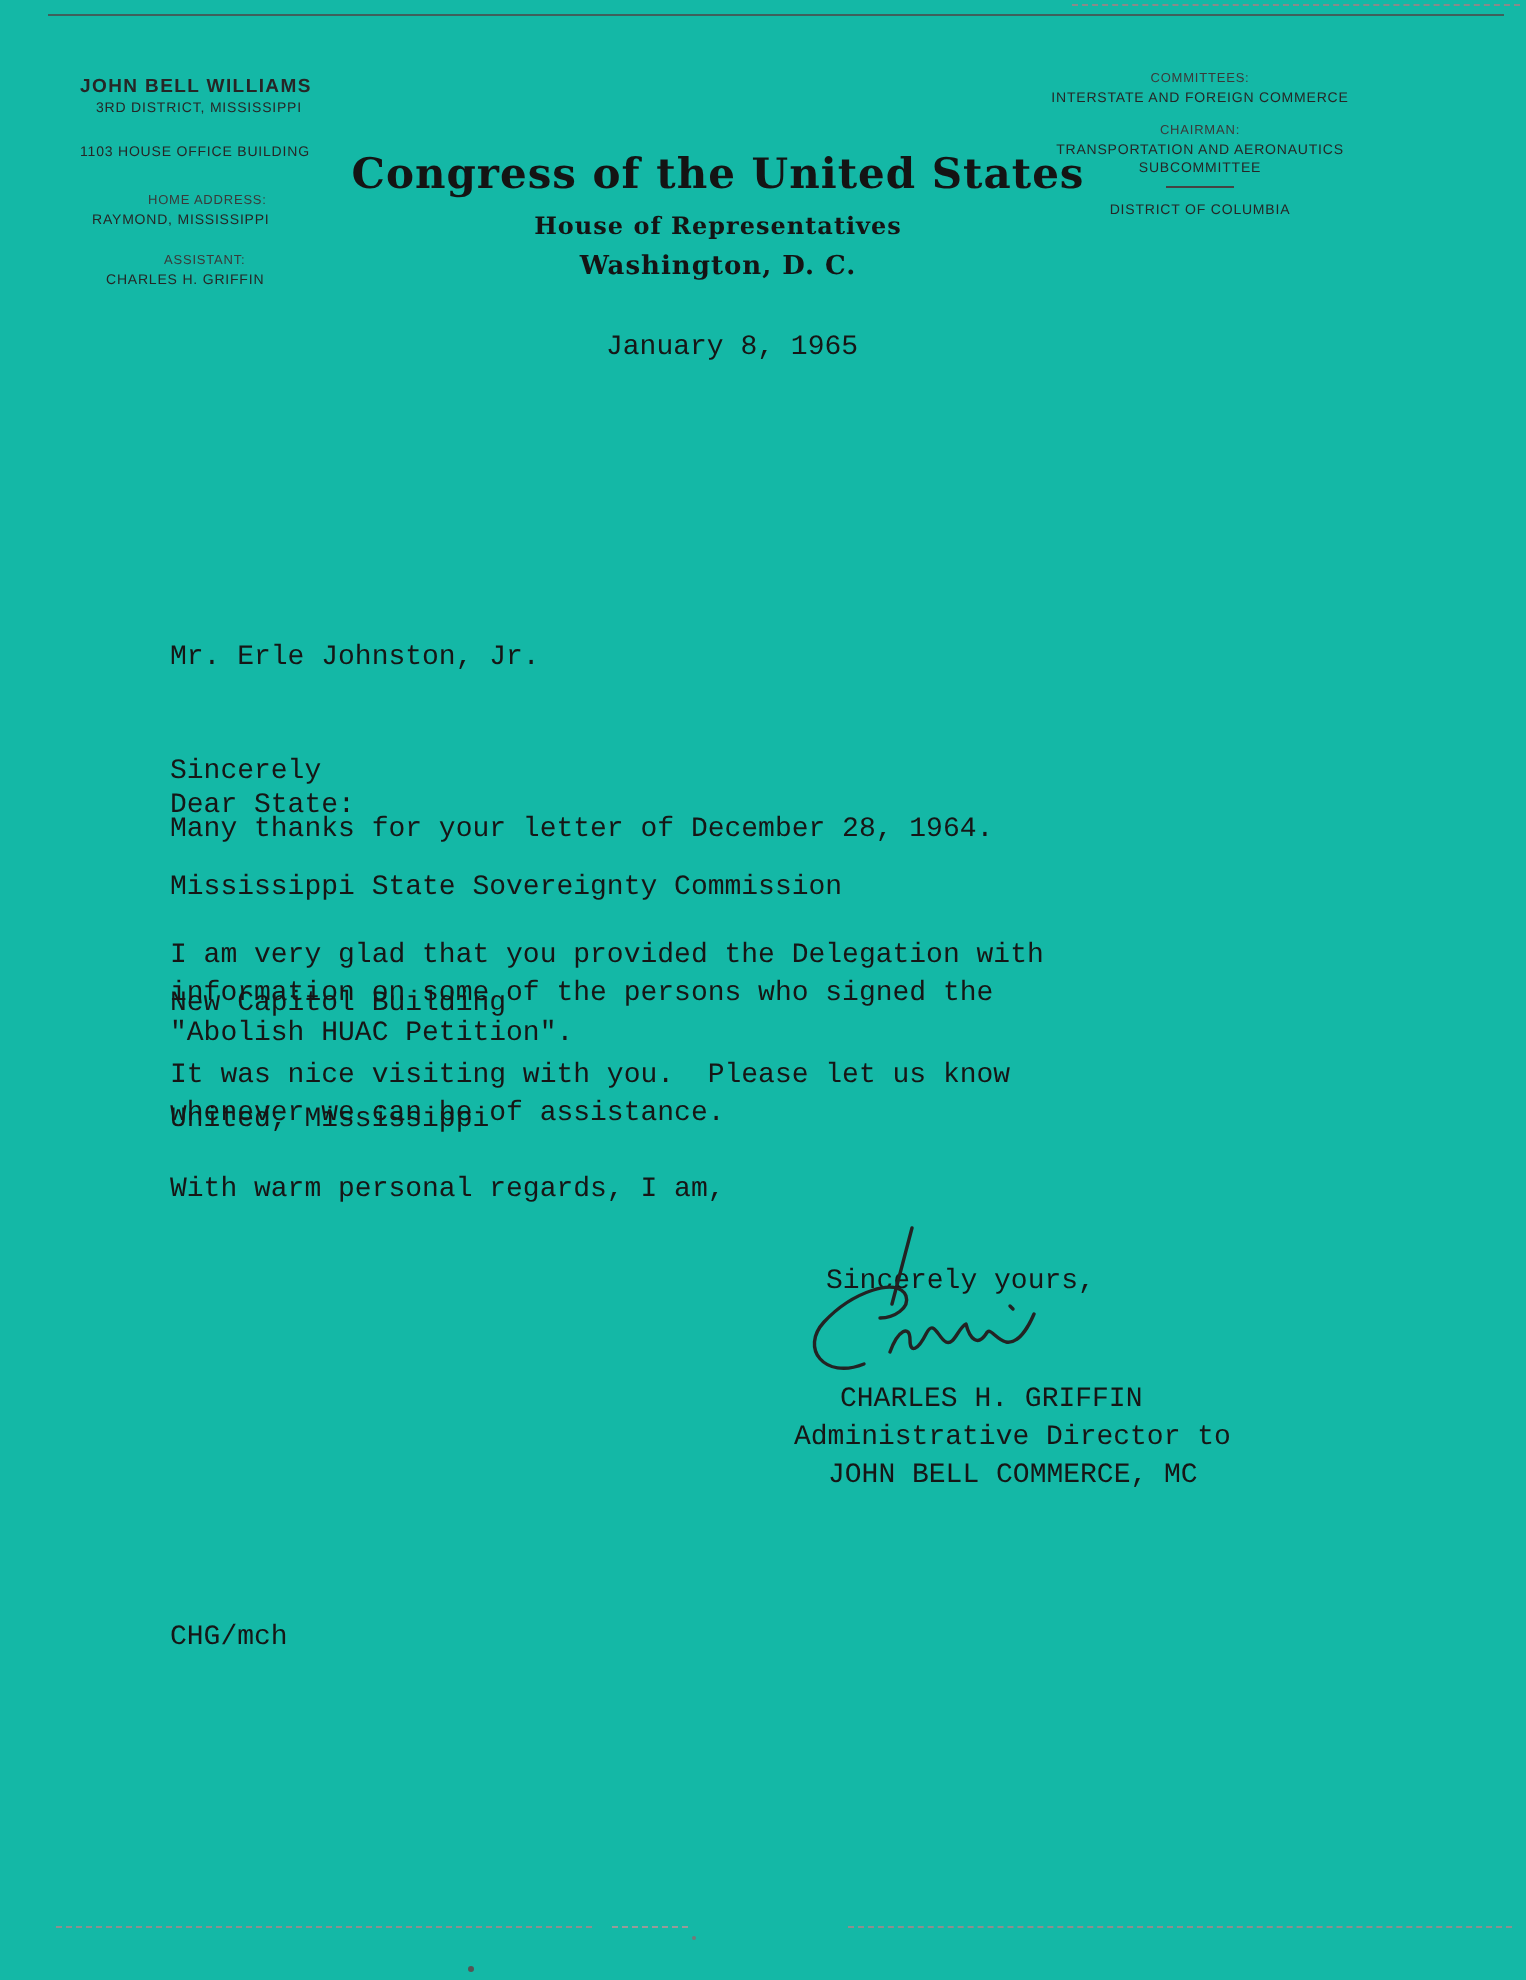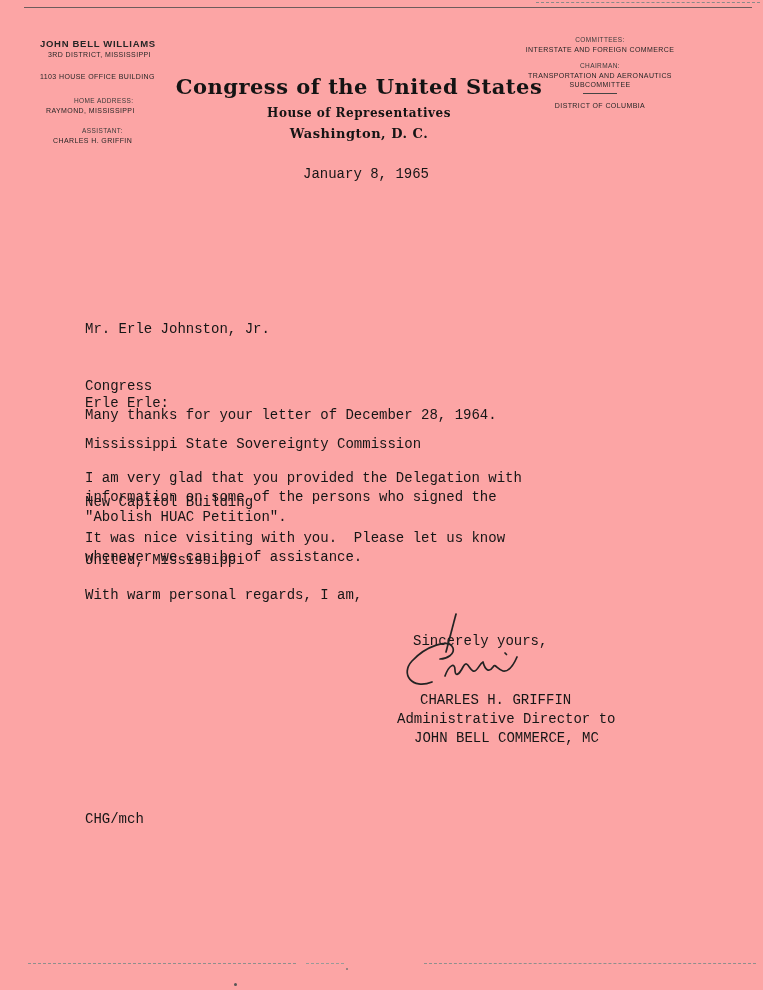--- a/index.html
+++ b/index.html
@@ -1,20 +1,20 @@
 <!DOCTYPE html>
 <html><head>
 <meta charset="utf-8">
 <title>Scanned Letter</title>
 <style>
   * { margin:0; padding:0; box-sizing:border-box; }
   html,body { background:#d9d9d6; }
   .page {
     position:relative; width:763px; height:990px; margin:0 auto;
-    background:#fca5a5; color:#1c1c1c; overflow:hidden;
+    background:#14b8a6; color:#1c1c1c; overflow:hidden;
     font-family:"Liberation Sans", sans-serif;
   }
   .abs { position:absolute; }
 
   
   .art-top-solid { left:24px; top:7px; width:728px; height:1px; background:#4a4a4a; opacity:.8; }
   .art-top-dash  { left:536px; top:2px; width:224px; border-top:1px dashed #8a8a8a; }
   .art-bot-1 { left:28px;  top:963px; width:268px; border-top:1px dashed #8f8f8d; }
   .art-bot-2 { left:306px; top:963px; width:38px;  border-top:1px dashed #9a9a98; }
   .art-bot-3 { left:424px; top:963px; width:332px; border-top:1px dashed #8f8f8d; }
@@ -98,27 +98,27 @@
   <div class="abs masthead">
     <div class="mast-title">Congress of the United States</div>
     <div class="mast-sub">House of Representatives</div>
     <div class="mast-city">Washington, D. C.</div>
   </div>
 
   <div class="abs mono date">January 8, 1965</div>
 
   <div class="abs mono recipient">
     <div>Mr. Erle Johnston, Jr.</div>
-    <div>Congress</div>
+    <div>Sincerely</div>
     <div>Mississippi State Sovereignty Commission</div>
     <div>New Capitol Building</div>
     <div>United, Mississippi</div>
   </div>
 
-  <div class="abs mono salutation">Erle Erle:</div>
+  <div class="abs mono salutation">Dear State:</div>
   <div class="abs mono para-1">Many thanks for your letter of December 28, 1964.</div>
   <div class="abs mono para-2">I am very glad that you provided the Delegation with
 information on some of the persons who signed the
 "Abolish HUAC Petition".</div>
   <div class="abs mono para-4">With warm personal regards, I am,</div>
   <div class="abs mono para-3">It was nice visiting with you.  Please let us know
 whenever we can be of assistance.</div>
 
   <div class="abs mono closing">Sincerely yours,</div>
 

